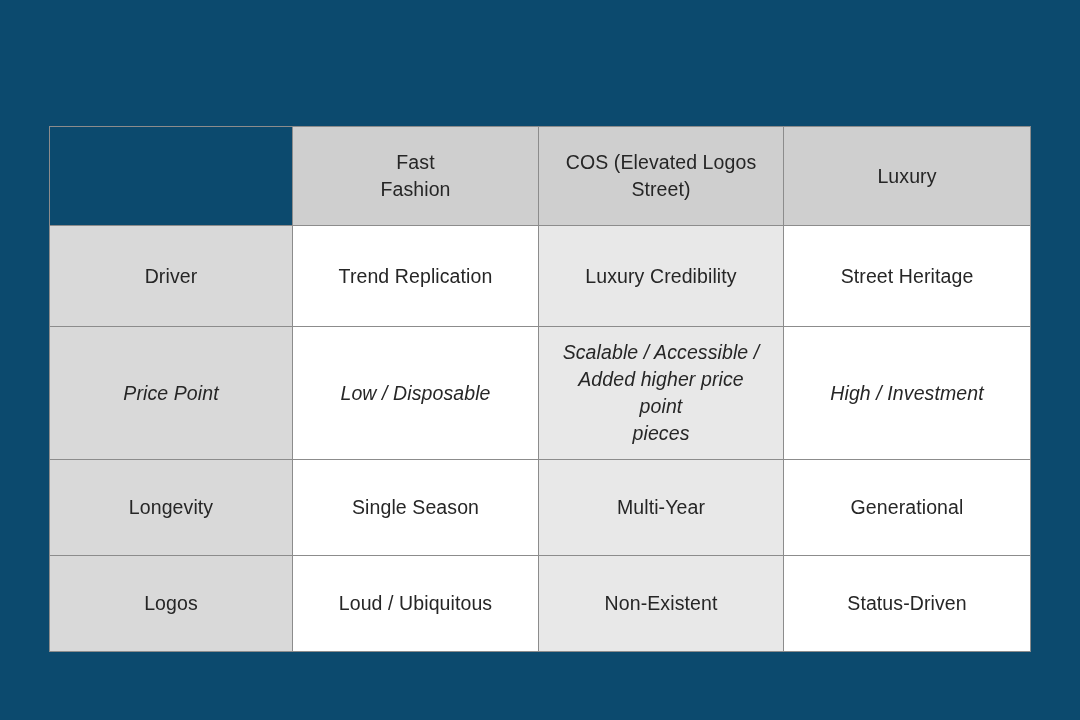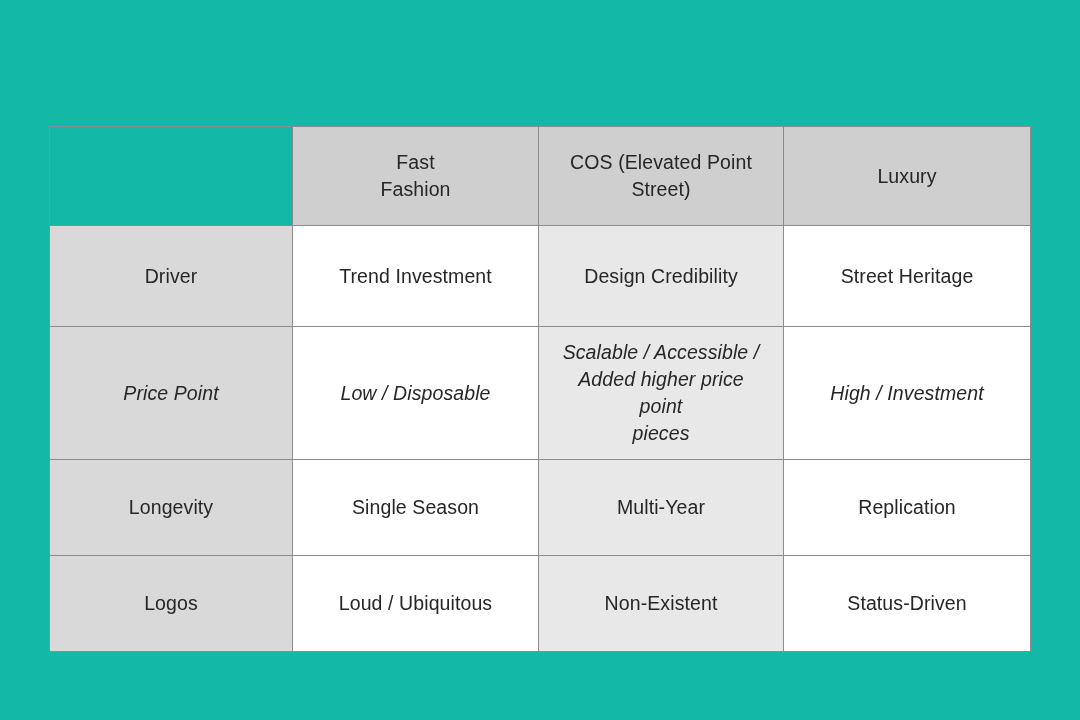--- a/index.html
+++ b/index.html
@@ -12,21 +12,21 @@
     height: 720px;
     background: #ffffff;
     font-family: "Liberation Sans", sans-serif;
     overflow: hidden;
   }
 
   #canvas {
     position: relative;
     width: 1080px;
     height: 720px;
-    background: #14b8a6;
+    background: #0c4a6e;
   }
 
   
   .table-wrap {
     position: absolute;
     left: 49px;
     top: 126px;
     width: 981px;
     height: 460px;
   }
@@ -107,47 +107,47 @@
         <col class="c-fast">
         <col class="c-cos">
         <col class="c-luxury">
       </colgroup>
       <tbody>
 
         <tr class="header-row">
           <td class="corner-blank"></td>
           <td class="head-cell">Fast
 Fashion</td>
-          <td class="head-cell">COS (Elevated Point
+          <td class="head-cell">COS (Elevated Logos
 Street)</td>
           <td class="head-cell">Luxury</td>
         </tr>
 
         <tr class="row-driver">
           <td class="row-label">Driver</td>
-          <td class="plain-cell">Trend Investment</td>
-          <td class="cos-cell">Design Credibility</td>
+          <td class="plain-cell">Trend Replication</td>
+          <td class="cos-cell">Luxury Credibility</td>
           <td class="plain-cell">Street Heritage</td>
         </tr>
 
         <tr class="row-price">
           <td class="row-label">Price Point</td>
           <td class="plain-cell">Low / Disposable</td>
           <td class="cos-cell">Scalable / Accessible /
 Added higher price
 point
 pieces</td>
           <td class="plain-cell">High / Investment</td>
         </tr>
 
         <tr class="row-longevity">
           <td class="row-label">Longevity</td>
           <td class="plain-cell">Single Season</td>
           <td class="cos-cell">Multi-Year</td>
-          <td class="plain-cell">Replication</td>
+          <td class="plain-cell">Generational</td>
         </tr>
 
         <tr class="row-logos">
           <td class="row-label">Logos</td>
           <td class="plain-cell">Loud / Ubiquitous</td>
           <td class="cos-cell">Non-Existent</td>
           <td class="plain-cell top-shifted">Status-Driven</td>
         </tr>
 
       </tbody>

